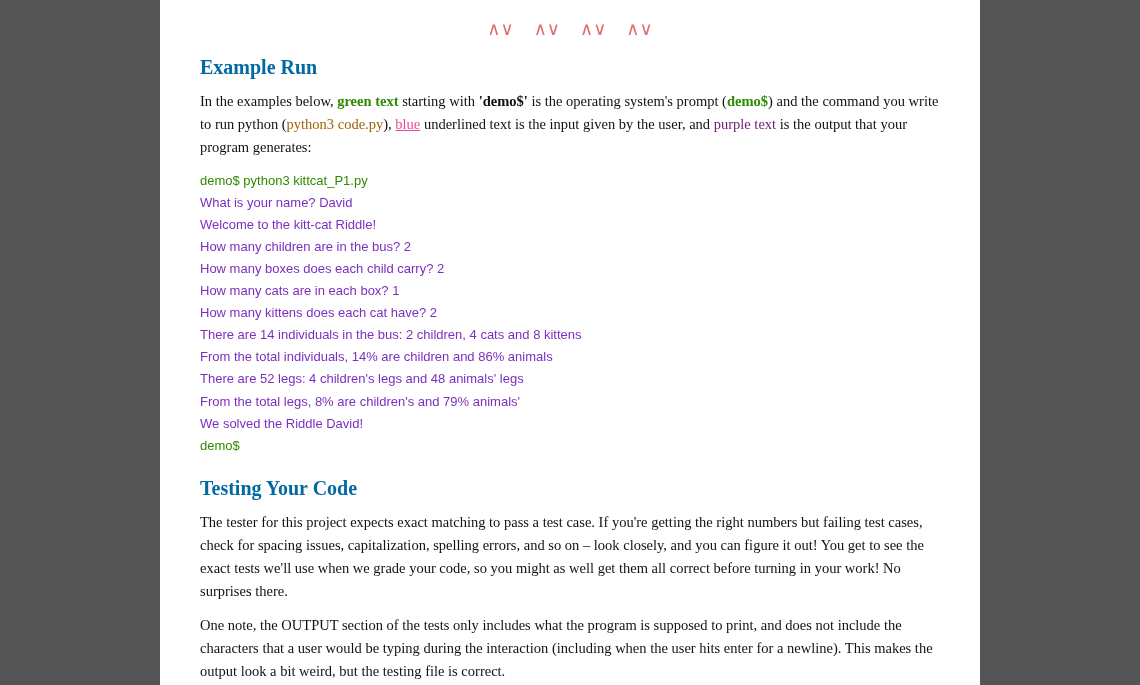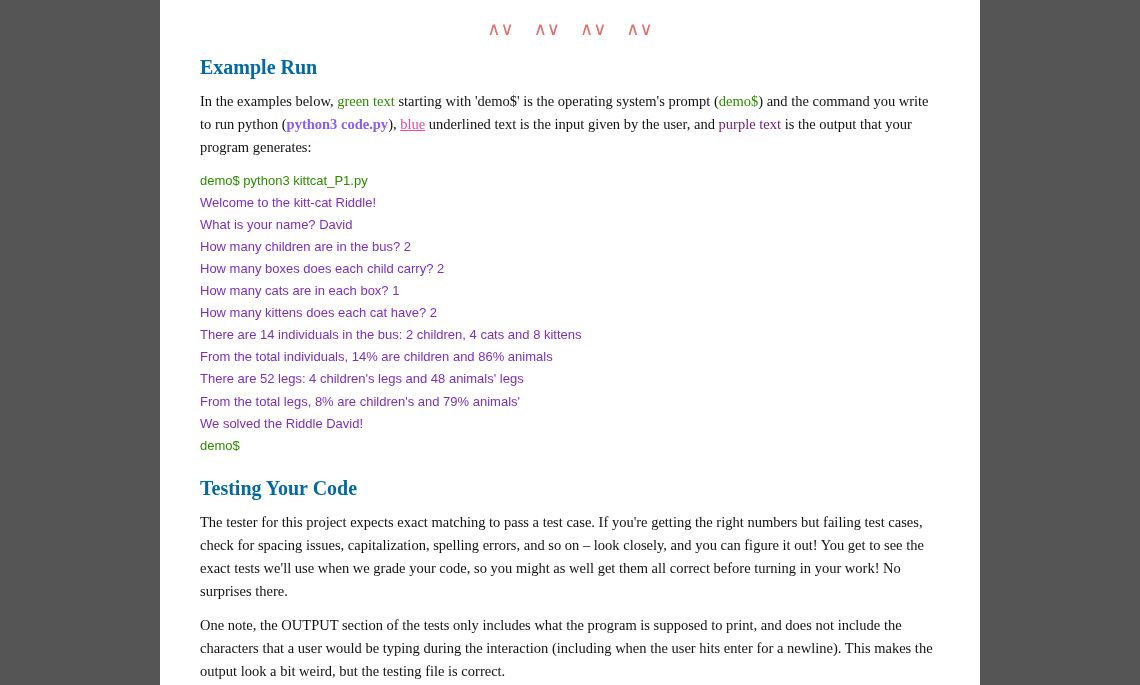--- a/index.html
+++ b/index.html
@@ -25,24 +25,24 @@
       font-family: Georgia, serif;
       margin-bottom: 8px;
       color: #0369a1;
     }
     p {
       margin-bottom: 10px;
       font-size: 14.5px;
       line-height: 1.6;
     }
     .green { color: #2e8b00; font-weight: bold; }
-    .bold-inline { font-weight: normal; }
+    .bold-inline { font-weight: bold; }
     .blue-underline { color: #ec4899; text-decoration: underline; }
     .purple { color: #701a75; }
-    .red-link { color: #8b5cf6; font-weight: bold; }
+    .red-link { color: #a16207; }
     .code-block {
       font-family: Liberation Sans, sans-serif;
       font-size: 13px;
       margin: 8px 0 12px 0;
       line-height: 1.7;
     }
     .code-block .green-code { color: #2e8b00; }
     .code-block .purple-code { color: #7b2fbe; }
     .section { margin-bottom: 16px; }
     .top-nav-placeholder {
@@ -69,22 +69,22 @@
     <span>∧∨</span>
   </div>
 
   <div class="section">
     <h2>Example Run</h2>
     <p>
       <span>In the examples below, </span><span class="green bold-inline">green text</span><span> starting with </span><span class="bold-inline">'demo$'</span><span> is the operating system's prompt (</span><span class="green bold-inline">demo$</span><span>) and the command you write to run python (</span><span class="red-link">python3 code.py</span><span>), </span><span class="blue-underline">blue</span><span> underlined text is the input given by the user, and </span><span class="purple">purple text</span><span> is the output that your program generates:</span>
     </p>
     <div class="code-block">
       <div><span class="green-code">demo$ python3 kittcat_P1.py</span></div>
+      <div><span class="purple-code">What is your name? David</span></div>
       <div><span class="purple-code">Welcome to the kitt-cat Riddle!</span></div>
-      <div><span class="purple-code">What is your name? David</span></div>
       <div><span class="purple-code">How many children are in the bus? 2</span></div>
       <div><span class="purple-code">How many boxes does each child carry? 2</span></div>
       <div><span class="purple-code">How many cats are in each box? 1</span></div>
       <div><span class="purple-code">How many kittens does each cat have? 2</span></div>
       <div><span class="purple-code">There are 14 individuals in the bus: 2 children, 4 cats and 8 kittens</span></div>
       <div><span class="purple-code">From the total individuals, 14% are children and 86% animals</span></div>
       <div><span class="purple-code">There are 52 legs: 4 children's legs and 48 animals' legs</span></div>
       <div><span class="purple-code">From the total legs, 8% are children's and 79% animals'</span></div>
       <div><span class="purple-code">We solved the Riddle David!</span></div>
       <div><span class="green-code">demo$</span></div>

